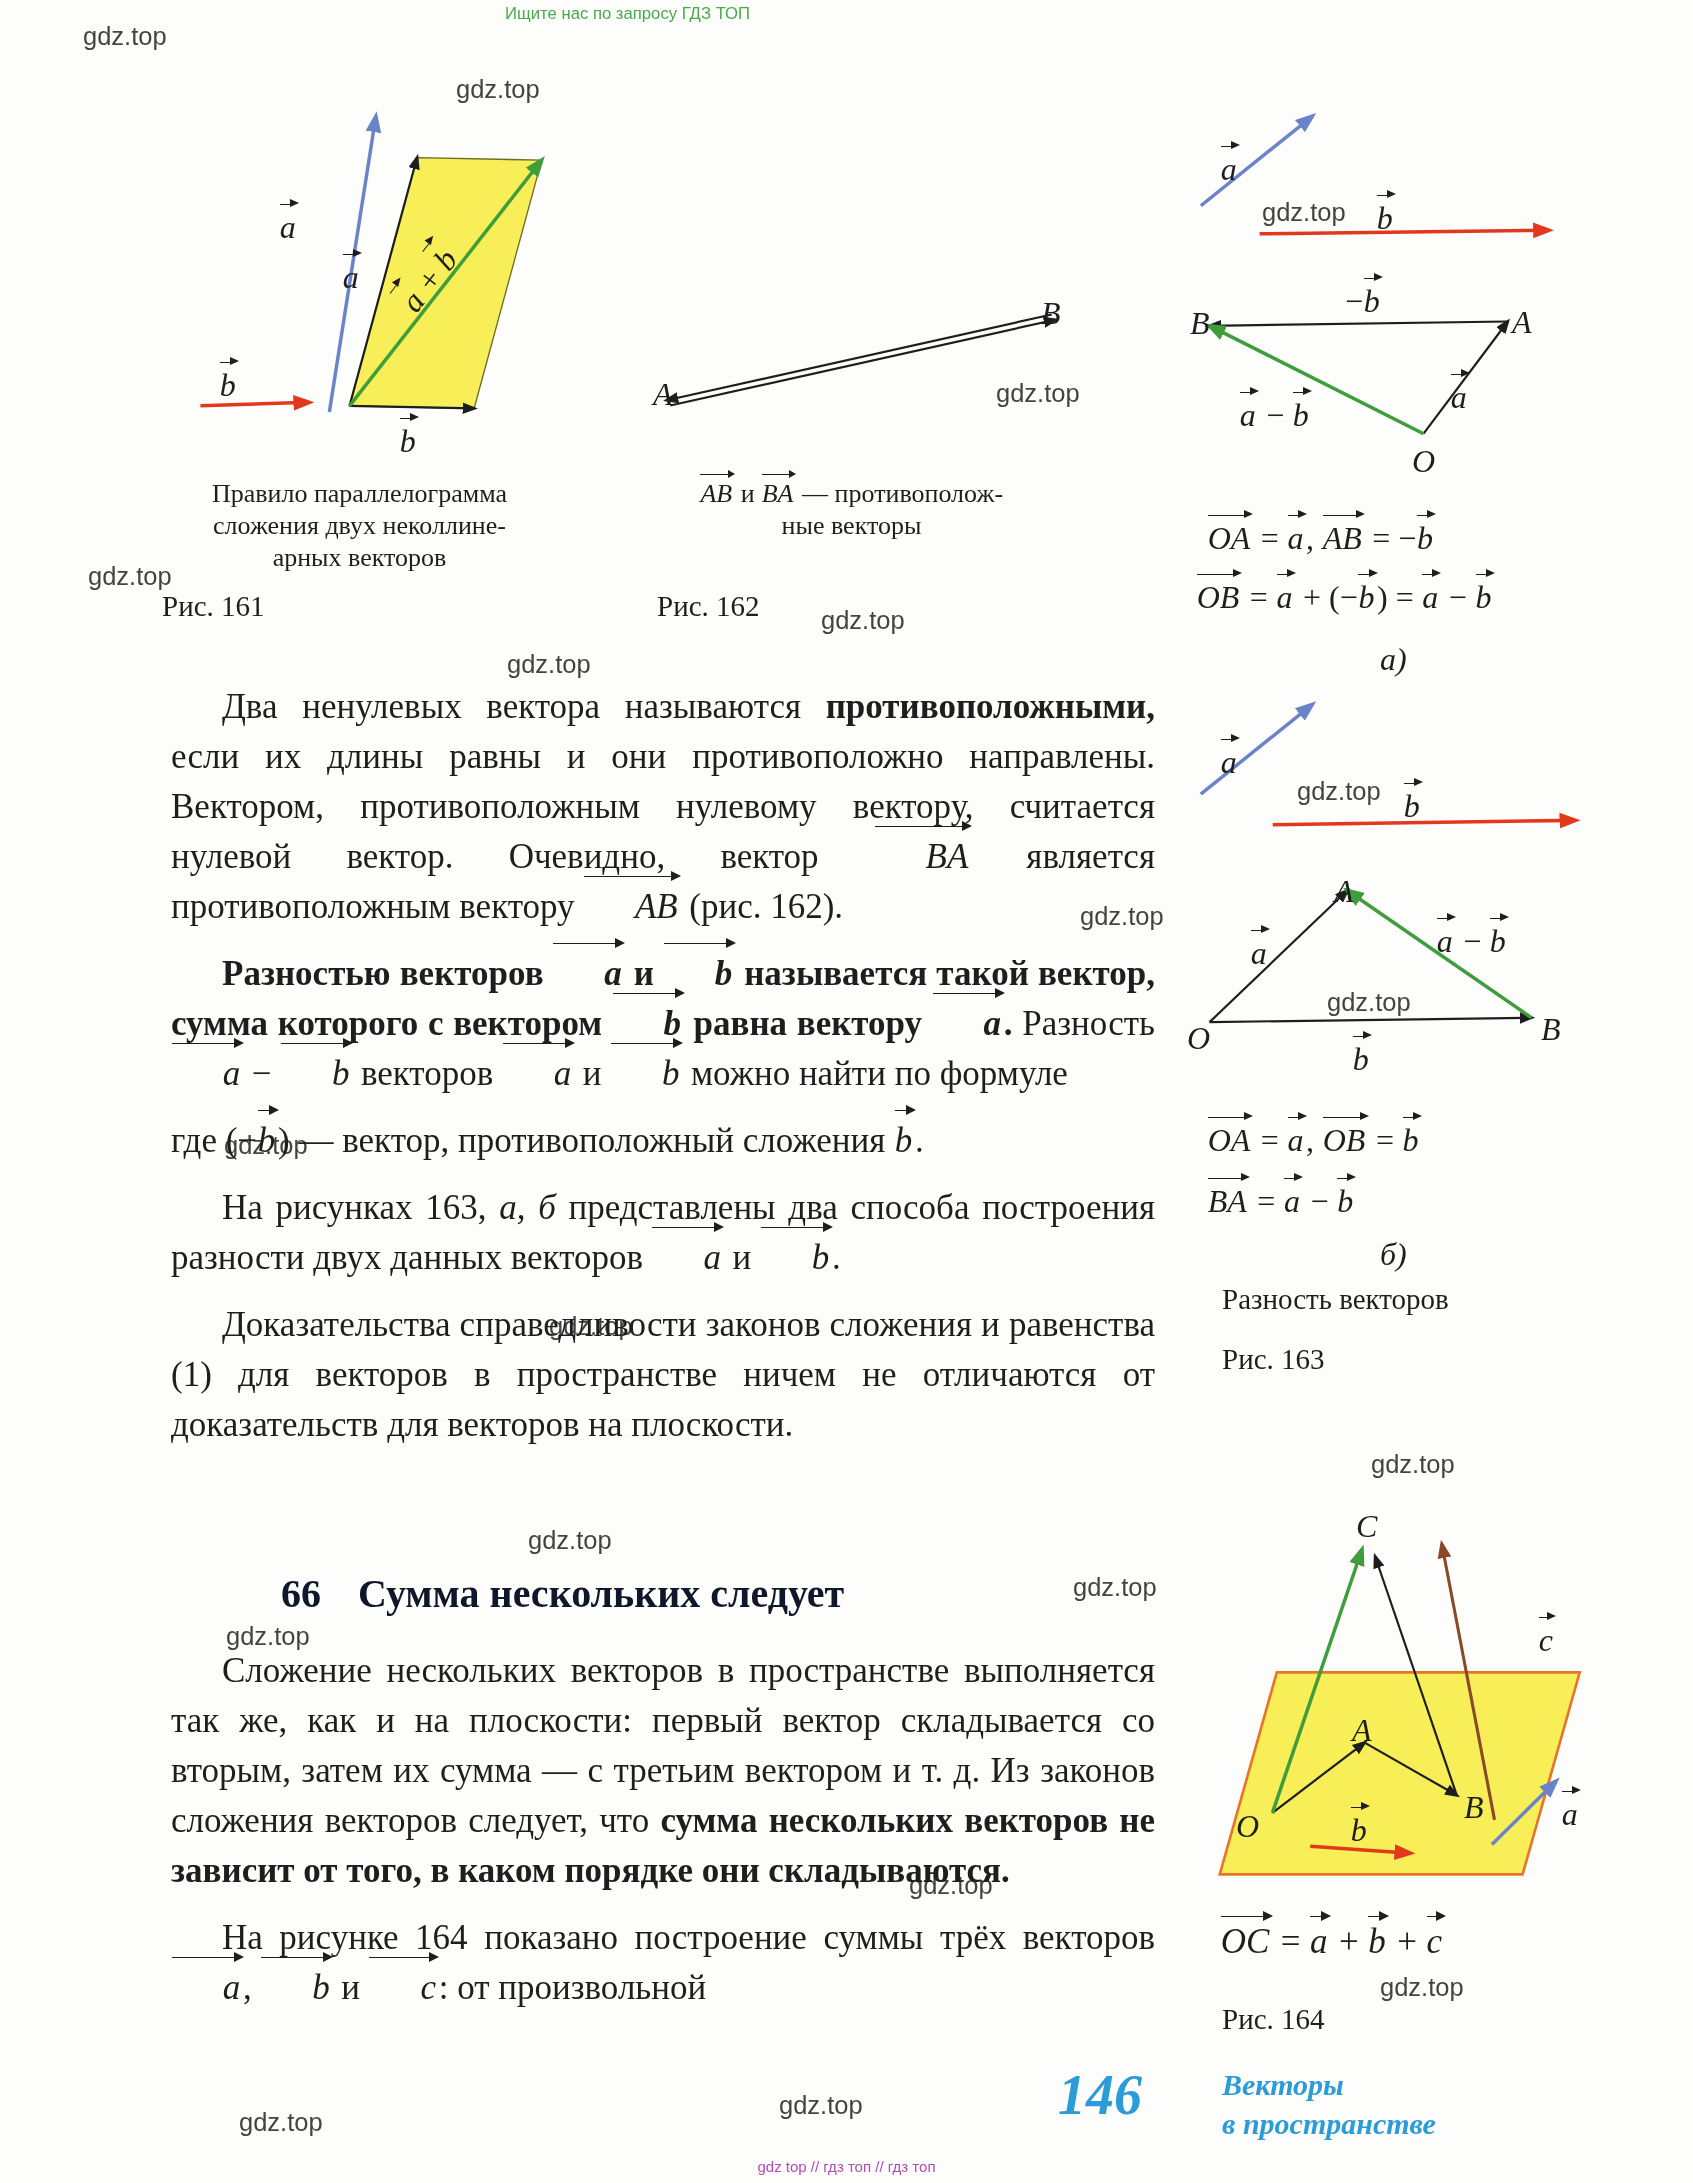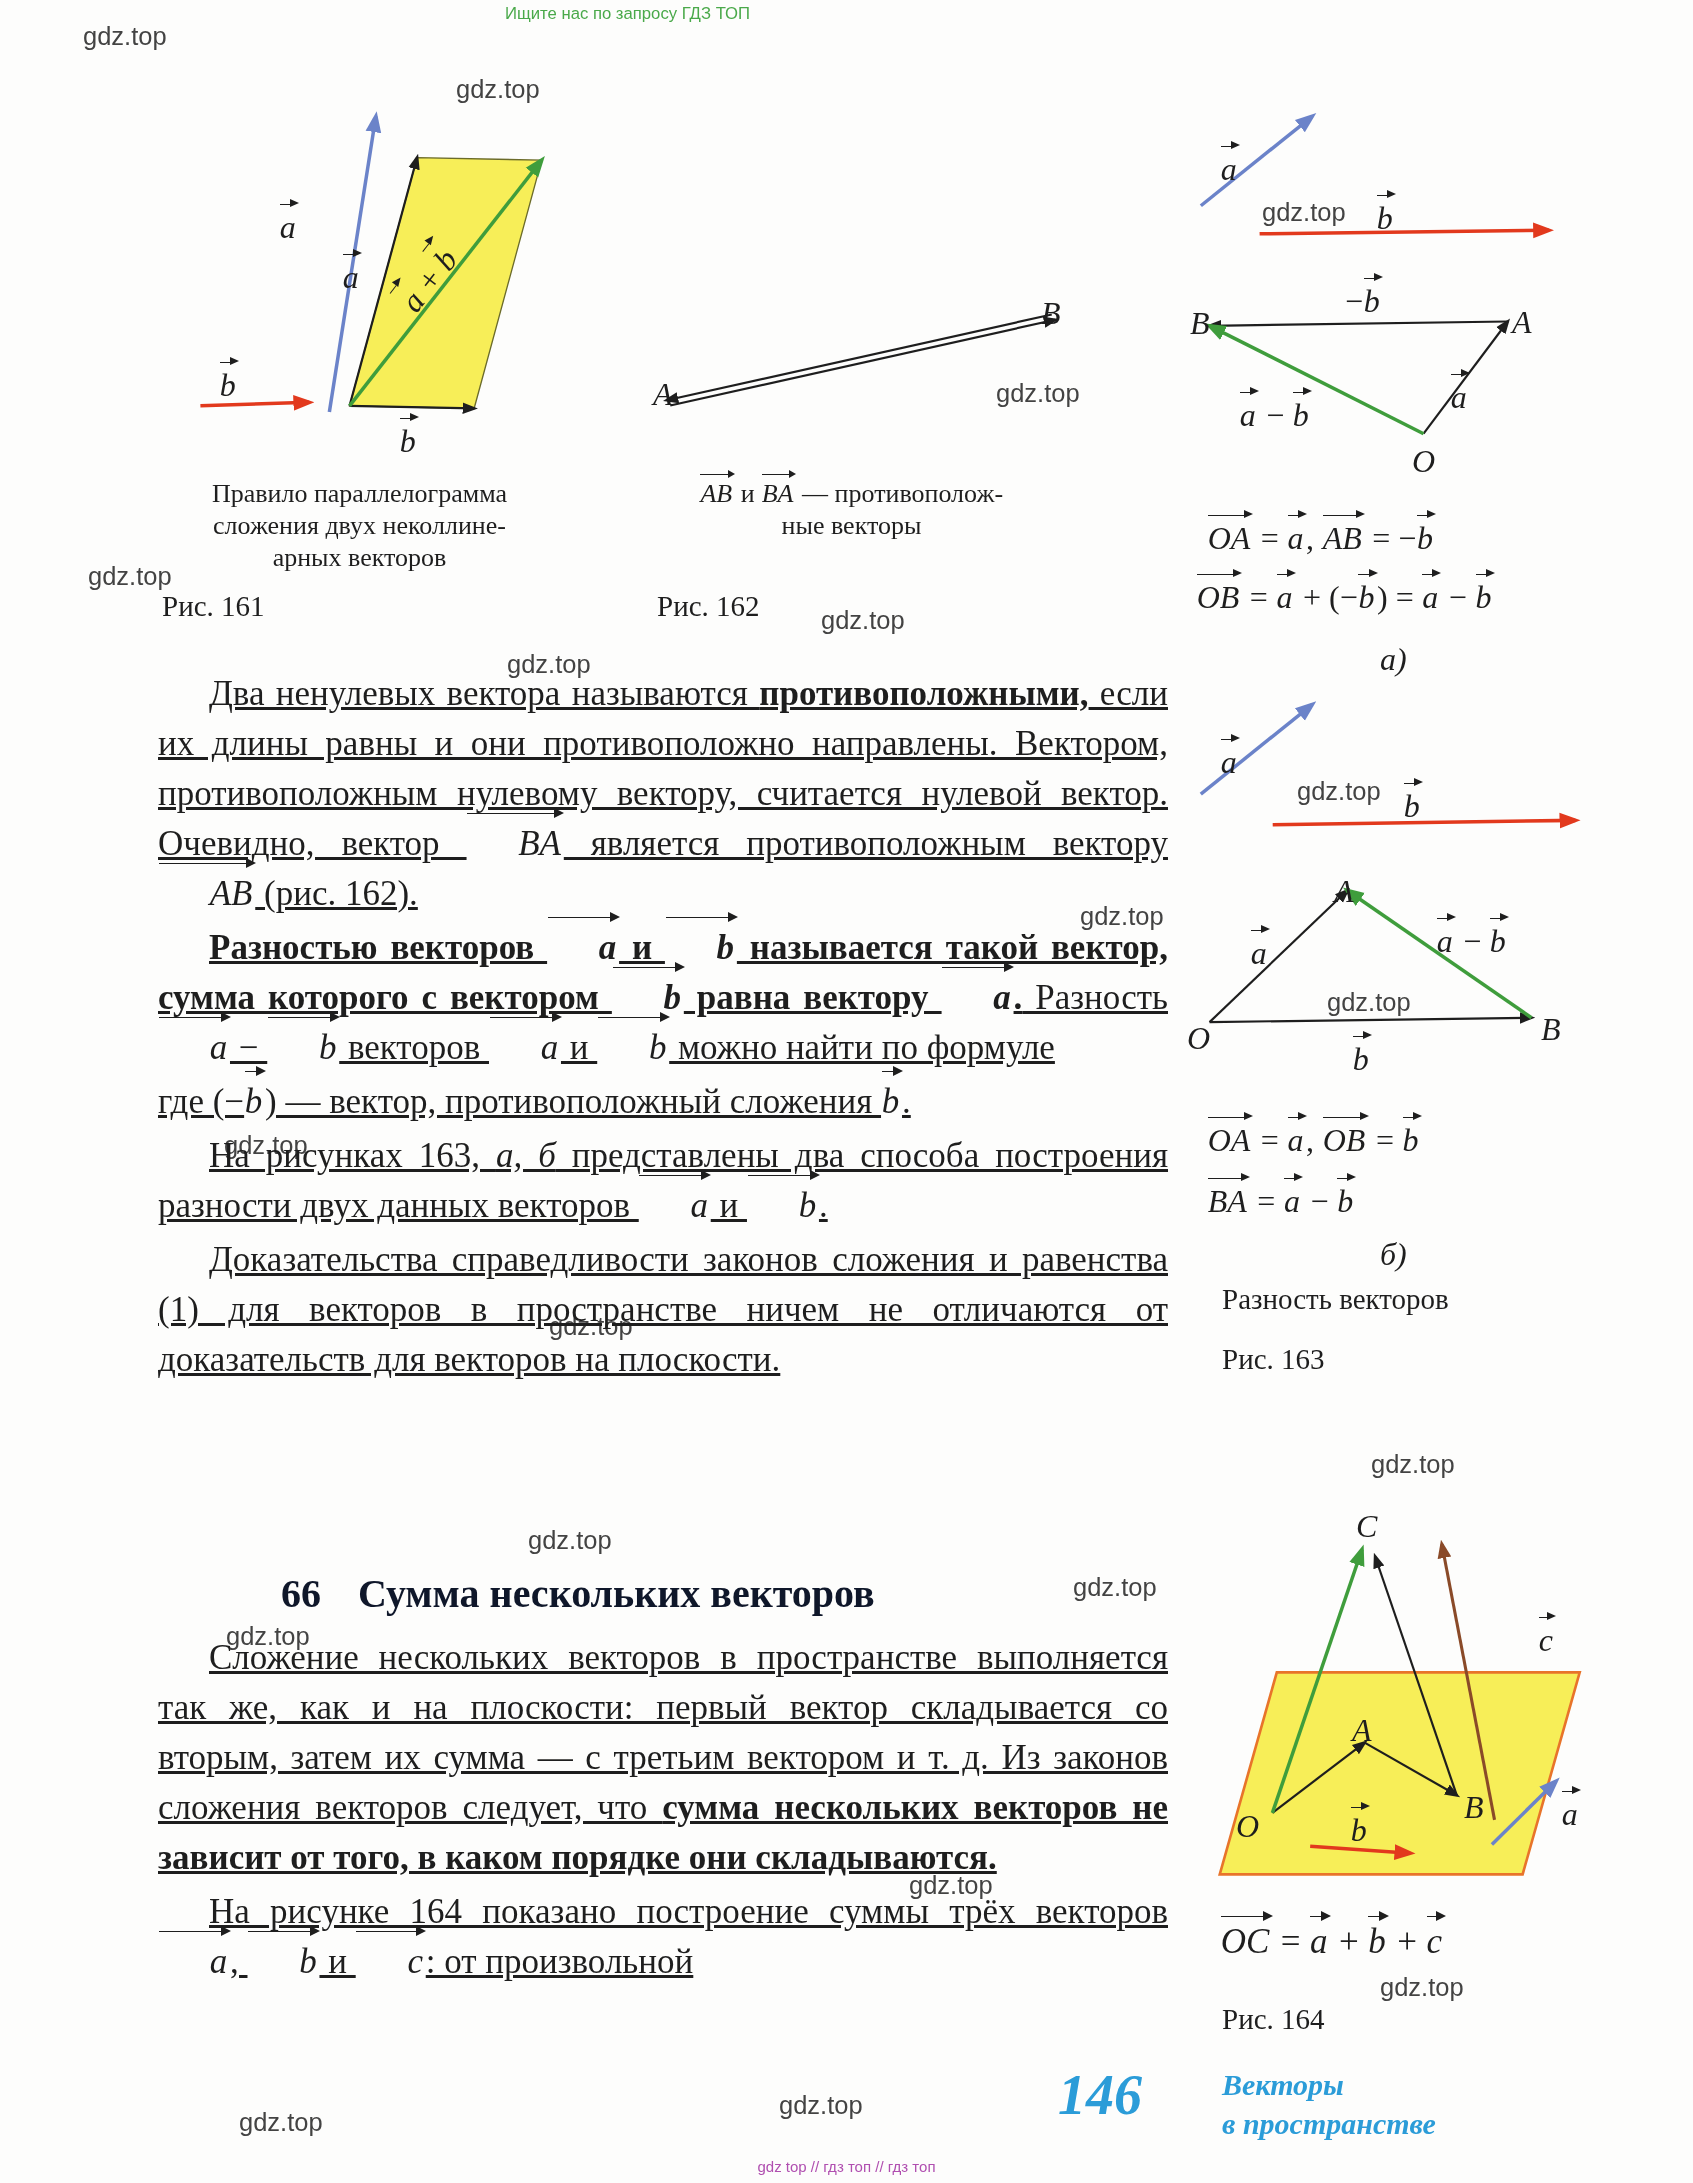--- a/index.html
+++ b/index.html
@@ -15,21 +15,21 @@
   .notice-top{
     position:absolute;left:505px;top:3.5px;font-family:"Liberation Sans",sans-serif;
     font-size:16.7px;color:#4aa94a;white-space:nowrap;
   }
   .notice-bottom{
     position:absolute;left:0;top:2158px;width:100%;text-align:center;
     font-family:"Liberation Sans",sans-serif;font-size:15px;color:#b04fb0;
   }
   
   .textcol{position:absolute;font-size:35px;line-height:50px;text-align:justify;}
-  .para{margin:4px;text-decoration:underline;}
+  .para{margin:17px;}
   .para.indent{text-indent:51px;}
   .seg-b{font-weight:700;}
   .seg-i{font-style:italic;}
   .seg-v{
     font-style:italic;position:relative;display:inline-block;
     padding:0.26em 0.08em 0 0.02em;margin-top:-0.26em;
   }
   .seg-v::before{
     content:"";position:absolute;top:0.09em;left:0.02em;right:0.26em;
     border-top:0.055em solid currentColor;
@@ -217,21 +217,21 @@
   <div class="textcol" style="left:154px;top:665px;width:1018px">
     <p class="para indent"><span>Два ненулевых вектора называются </span><span class="seg-b">противоположными,</span><span> если их длины равны и они противоположно направлены. Вектором, противоположным нулевому вектору, считается нулевой вектор. Очевидно, вектор </span><span class="seg-v">BA</span><span> является противоположным вектору </span><span class="seg-v">AB</span><span> (рис. 162).</span></p>
     <p class="para indent"><span class="seg-b">Разностью векторов </span><span class="seg-v seg-b">a</span><span class="seg-b"> и </span><span class="seg-v seg-b">b</span><span class="seg-b"> называется такой вектор, сумма которого с вектором </span><span class="seg-v seg-b">b</span><span class="seg-b"> равна вектору </span><span class="seg-v seg-b">a</span><span class="seg-b">.</span><span> Разность </span><span class="seg-v">a</span><span> − </span><span class="seg-v">b</span><span> векторов </span><span class="seg-v">a</span><span> и </span><span class="seg-v">b</span><span> можно найти по формуле</span></p>
     <p class="para"><span>где (−</span><span class="seg-v">b</span><span>) — вектор, противоположный сложения </span><span class="seg-v">b</span><span>.</span></p>
     <p class="para indent"><span>На рисунках 163, </span><span class="seg-i">а, б</span><span> представлены два способа построения разности двух данных векторов </span><span class="seg-v">a</span><span> и </span><span class="seg-v">b</span><span>.</span></p>
     <p class="para indent"><span>Доказательства справедливости законов сложения и равенства (1) для векторов в пространстве ничем не отличаются от доказательств для векторов на плоскости.</span></p>
   </div>
 
   <div class="section-heading">
     <span>66</span>
-    <span>Сумма нескольких векторов</span>
+    <span>Сумма нескольких следует</span>
   </div>
 
   <div class="textcol" style="left:154px;top:1629px;width:1018px">
     <p class="para indent"><span>Сложение нескольких векторов в пространстве выполняется так же, как и на плоскости: первый вектор складывается со вторым, затем их сумма — с третьим вектором и т. д. Из законов сложения векторов следует, что </span><span class="seg-b">сумма нескольких векторов не зависит от того, в каком порядке они складываются.</span></p>
     <p class="para indent"><span>На рисунке 164 показано построение суммы трёх векторов </span><span class="seg-v">a</span><span>, </span><span class="seg-v">b</span><span> и </span><span class="seg-v">c</span><span>: от произвольной</span></p>
   </div>
 
   <div class="page-number">146</div>
   <div class="chapter">
     <div>Векторы</div>

